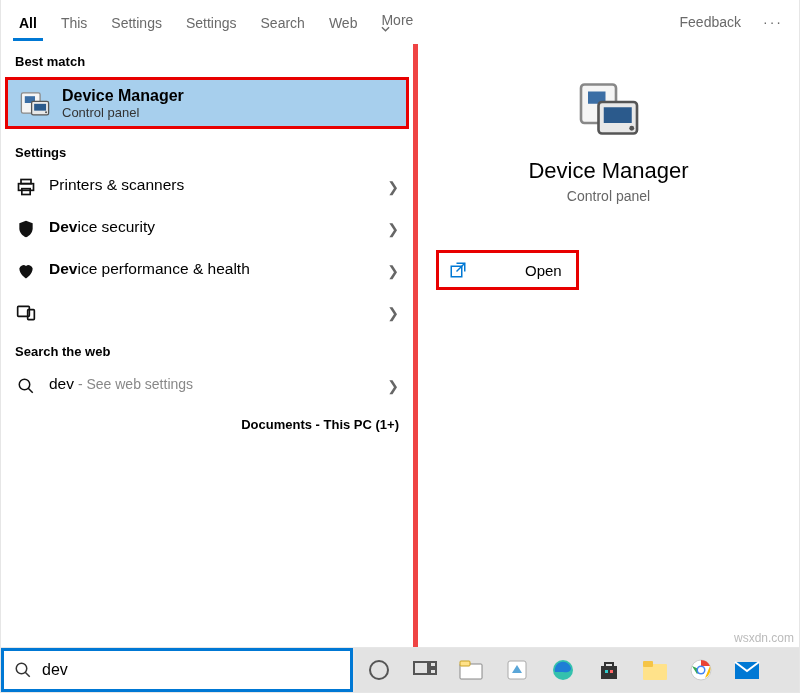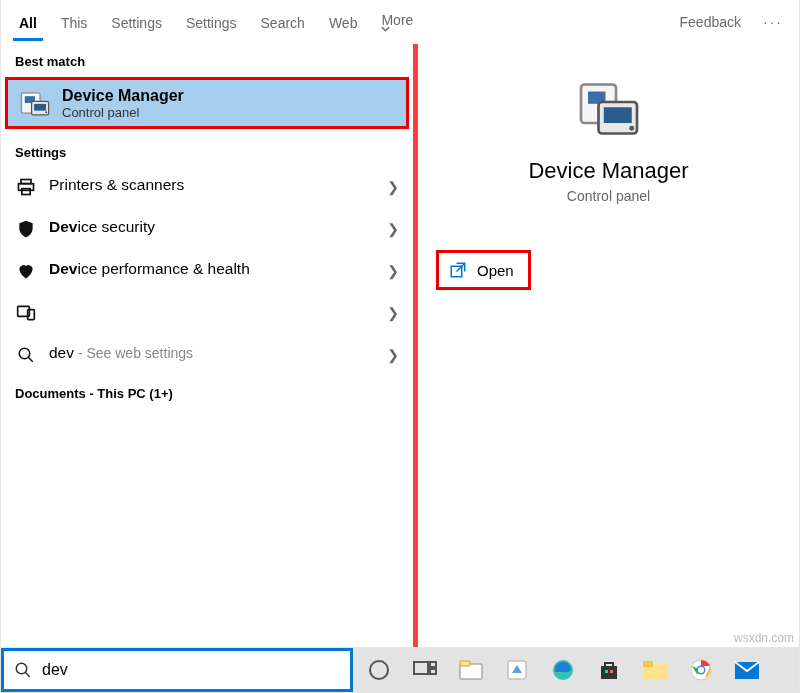--- a/index.html
+++ b/index.html
@@ -29,27 +29,27 @@
   .bm-title { font-size: 16px; font-weight: 600; color: #000; }
   .bm-sub { font-size: 13px; color: #333; }
 
   .list-item { display: flex; align-items: center; justify-content: space-between; padding: 10px 14px; cursor: pointer; }
   .li-left { display: flex; align-items: flex-start; }
   .li-icon { width: 22px; height: 22px; margin-right: 12px; display: inline-flex; align-items: center; justify-content: center; }
   .li-label { font-size: 15.5px; color: #000; }
   .li-label .hint { color: #888; font-size: 14px; }
   .chev { color: #666; font-size: 14px; }
 
-  .doc-header { font-size: 13px; font-weight: 600; padding: 10px 14px; }
+  .doc-header { font-size: 13px; font-weight: 600; padding: 10px 14px; text-align: right; }
 
   
   .big-icon { width: 70px; height: 70px; margin-top: 10px; position: relative; }
   .preview-title { font-size: 22px; margin-top: 14px; color: #000; }
   .preview-sub { font-size: 14px; color: #666; margin-top: 4px; }
-  .open-btn { margin-top: 46px; align-self: flex-start; margin-left: 18px; border: 3px solid #e80000; padding: 8px 14px 8px 10px; display: flex; align-items: center; cursor: pointer; font-size: 15px; }
+  .open-btn { margin-top: 46px; align-self: flex-start; margin-left: 18px; border: 3px solid #e80000; padding: 8px 14px 8px 10px; display: flex; align-items: center; cursor: pointer; font-size: 15px; gap: 48px; }
   .open-icon { width: 18px; height: 18px; margin-right: 10px; position: relative; }
 
   
   .search-box { position: absolute; left: 1px; bottom: 1px; width: 352px; height: 44px; background: #fff; border: 3px solid #0078d4; display: flex; align-items: center; padding: 0 10px; }
   .search-icon { width: 18px; height: 18px; margin-right: 10px; }
   .search-input { flex: 1; border: none; outline: none; font-size: 16px; }
 
   
   .taskbar { position: absolute; left: 355px; right: 1px; bottom: 1px; height: 44px; background: #e3e3e3; display: flex; align-items: center; padding-left: 10px; gap: 18px; }
   .tb-icon { width: 28px; height: 28px; display: flex; align-items: center; justify-content: center; cursor: pointer; }
@@ -149,20 +149,21 @@
           <span class="li-icon">
             <svg width="20" height="20" viewBox="0 0 24 24">
                 <rect x="2" y="4" width="14" height="12" rx="1" fill="none" stroke="#111" stroke-width="2"></rect>
                 <rect x="14" y="8" width="8" height="12" rx="1" fill="none" stroke="#111" stroke-width="2"></rect>
               </svg>
           </span>
         </div>
         <span class="chev">❯</span>
       </div>
 
+      <div class="section-header">Search the web</div>
 
       <div class="list-item">
         <div class="li-left">
           <span class="li-icon">
             <svg width="18" height="18" viewBox="0 0 24 24">
                 <circle cx="10" cy="10" r="7" fill="none" stroke="#111" stroke-width="2"></circle>
                 <line x1="15" y1="15" x2="21" y2="21" stroke="#111" stroke-width="2"></line>
               </svg>
           </span>
           <span class="li-label">

